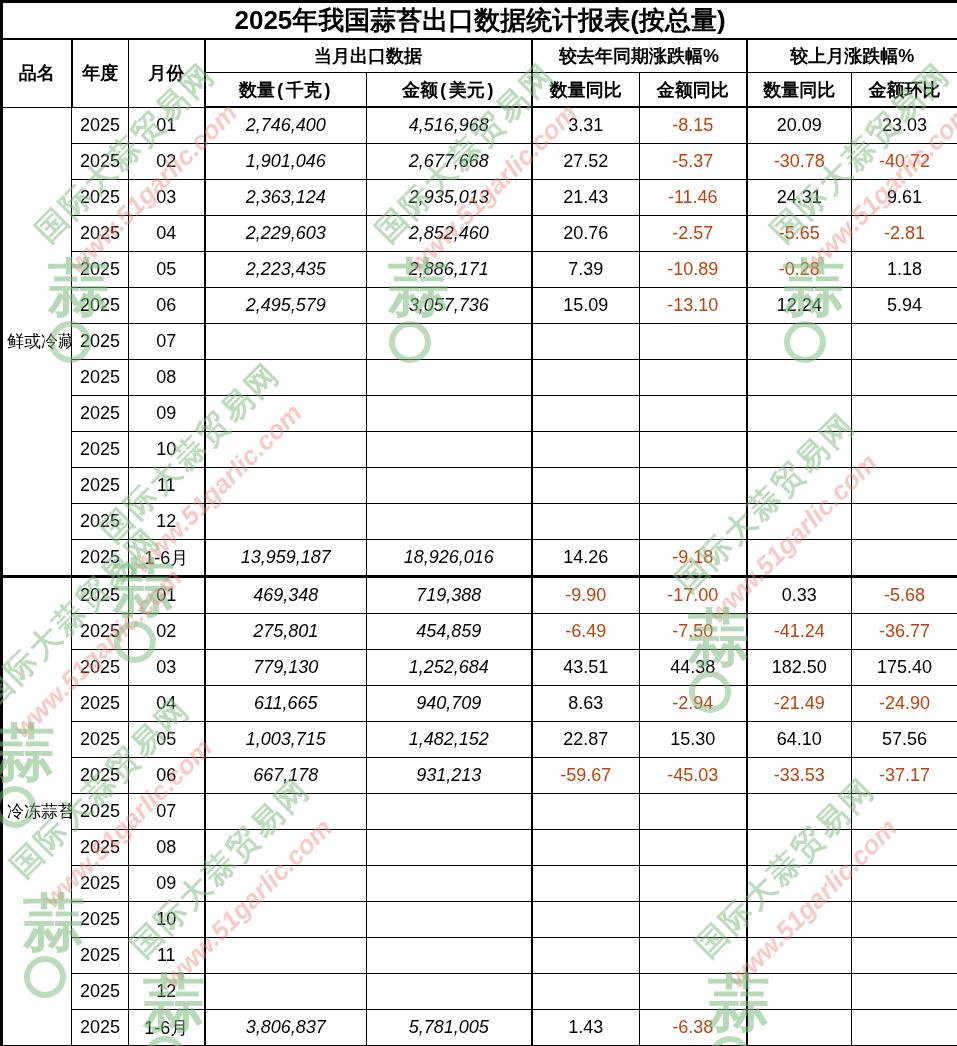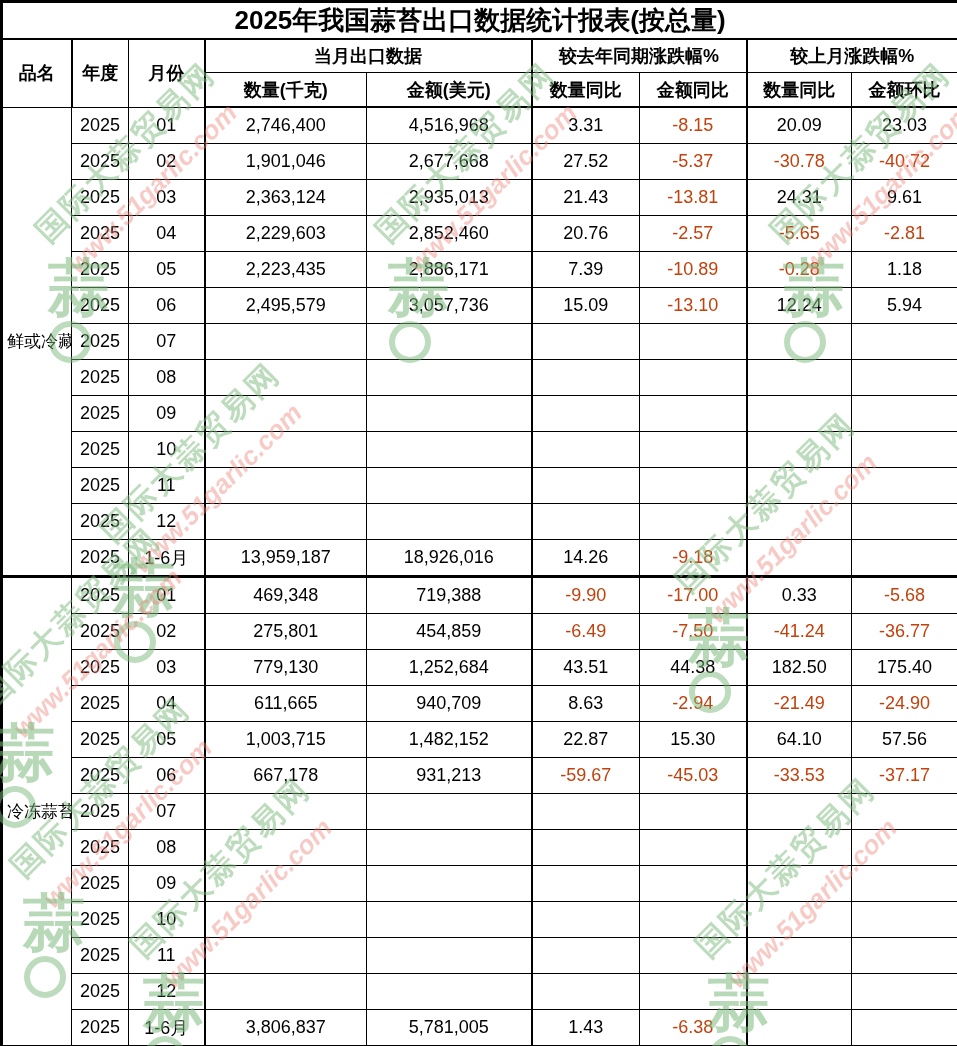--- a/index.html
+++ b/index.html
@@ -28,34 +28,34 @@
   tr.title-row th{
     height:34px;
     font-size:26px;
     font-weight:bold;
     border-bottom:2px solid #000;
     letter-spacing:0px;
     white-space:nowrap;
   }
   thead th{font-weight:bold;font-size:18px;}
   tr.group-row th{height:32px;}
-  tr.sub-row th{height:33px;border-bottom:2px solid #000;}
+  tr.sub-row th{height:33px;border-bottom:2px solid #000;font-family:Liberation Mono, monospace;}
   tbody td{height:35px;font-size:18px;}
   td.product{
     font-size:17px;
     font-weight:normal;
     white-space:normal;
     line-height:1.6;
     padding:0 5px;
     border-right:2px solid #000;
   }
   .bL2{border-left:2px solid #000 !important;}
   .bR2{border-right:2px solid #000 !important;}
   tr.section-start td{border-top:3px solid #000;}
-  td.num{text-align:right;padding-right:11px;}
+  td.num{text-align:right;padding-right:11px;font-style:italic;}
   td.pct{text-align:right;padding-right:9px;}
   td.ym{text-align:center;}
   .neg{color:#c2410c;}
   
   .wm-layer{
     position:absolute;left:0;top:0;width:957px;height:1046px;
     pointer-events:none;z-index:6;
   }
   .wm-inst{position:absolute;width:240px;height:240px;}
   .wm-rot{
@@ -147,21 +147,21 @@
           <td class="pct bR2 neg">-5.37</td>
           <td class="pct neg">-30.78</td>
           <td class="pct neg">-40.72</td>
         </tr>
         <tr>
           <td class="ym">2025</td>
           <td class="ym bR2">03</td>
           <td class="num bL2">2,363,124</td>
           <td class="num bR2">2,935,013</td>
           <td class="pct">21.43</td>
-          <td class="pct bR2 neg">-13.81</td>
+          <td class="pct bR2 neg">-11.46</td>
           <td class="pct">24.31</td>
           <td class="pct">9.61</td>
         </tr>
         <tr>
           <td class="ym">2025</td>
           <td class="ym bR2">04</td>
           <td class="num bL2">2,229,603</td>
           <td class="num bR2">2,852,460</td>
           <td class="pct">20.76</td>
           <td class="pct bR2 neg">-2.57</td>

